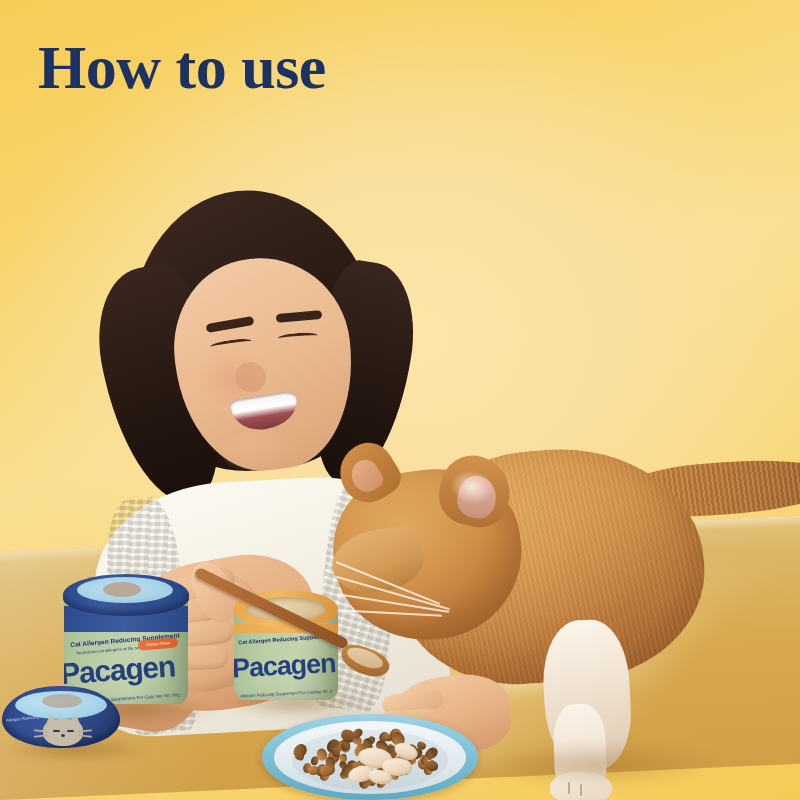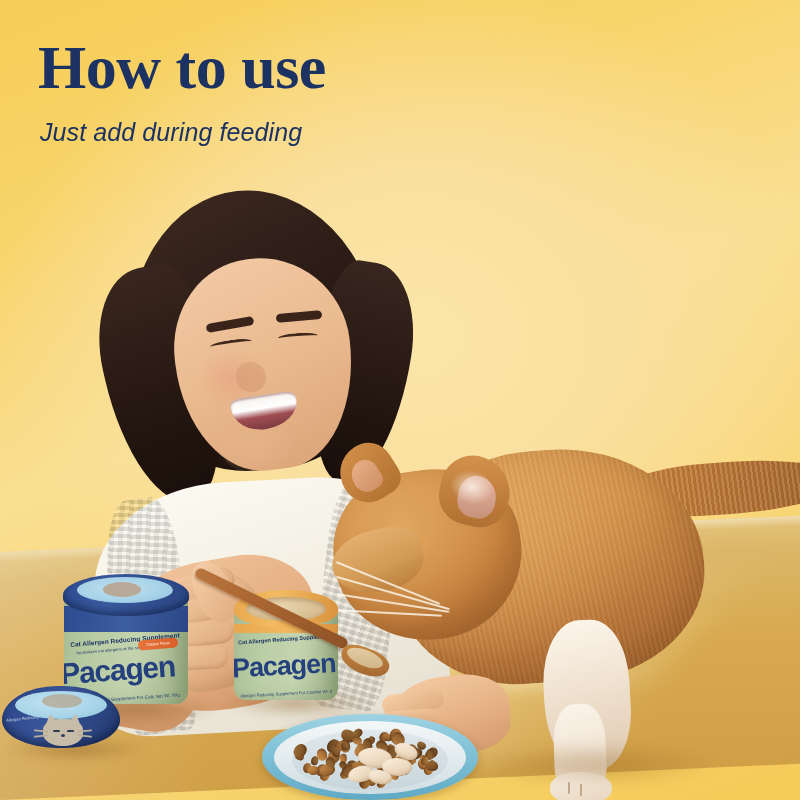--- a/index.html
+++ b/index.html
@@ -730,15 +730,14 @@
         <div class="kibble" style="left: 100.445px; top: 24.9px; width: 11.3222px; height: 9.2842px; transform: rotate(260deg); filter: brightness(0.904831);"></div>
         <div class="chicken" style="left: 96px; top: 34px; width: 34px; height: 20px; transform: rotate(4.71374deg);"></div>
         <div class="chicken" style="left: 120px; top: 44px; width: 30px; height: 18px; transform: rotate(-0.729245deg);"></div>
         <div class="chicken" style="left: 86px; top: 52px; width: 26px; height: 16px; transform: rotate(-16.8318deg);"></div>
         <div class="chicken" style="left: 132px; top: 30px; width: 24px; height: 15px; transform: rotate(20.8271deg);"></div>
         <div class="chicken" style="left: 106px; top: 56px; width: 24px; height: 14px; transform: rotate(7.71601deg);"></div>
       </div>
   </div>
 
   <h1 class="headline">How to use</h1>
-  <div class="subhead">Just add during feeding</div>
 
 </div>
 
 </body></html>

